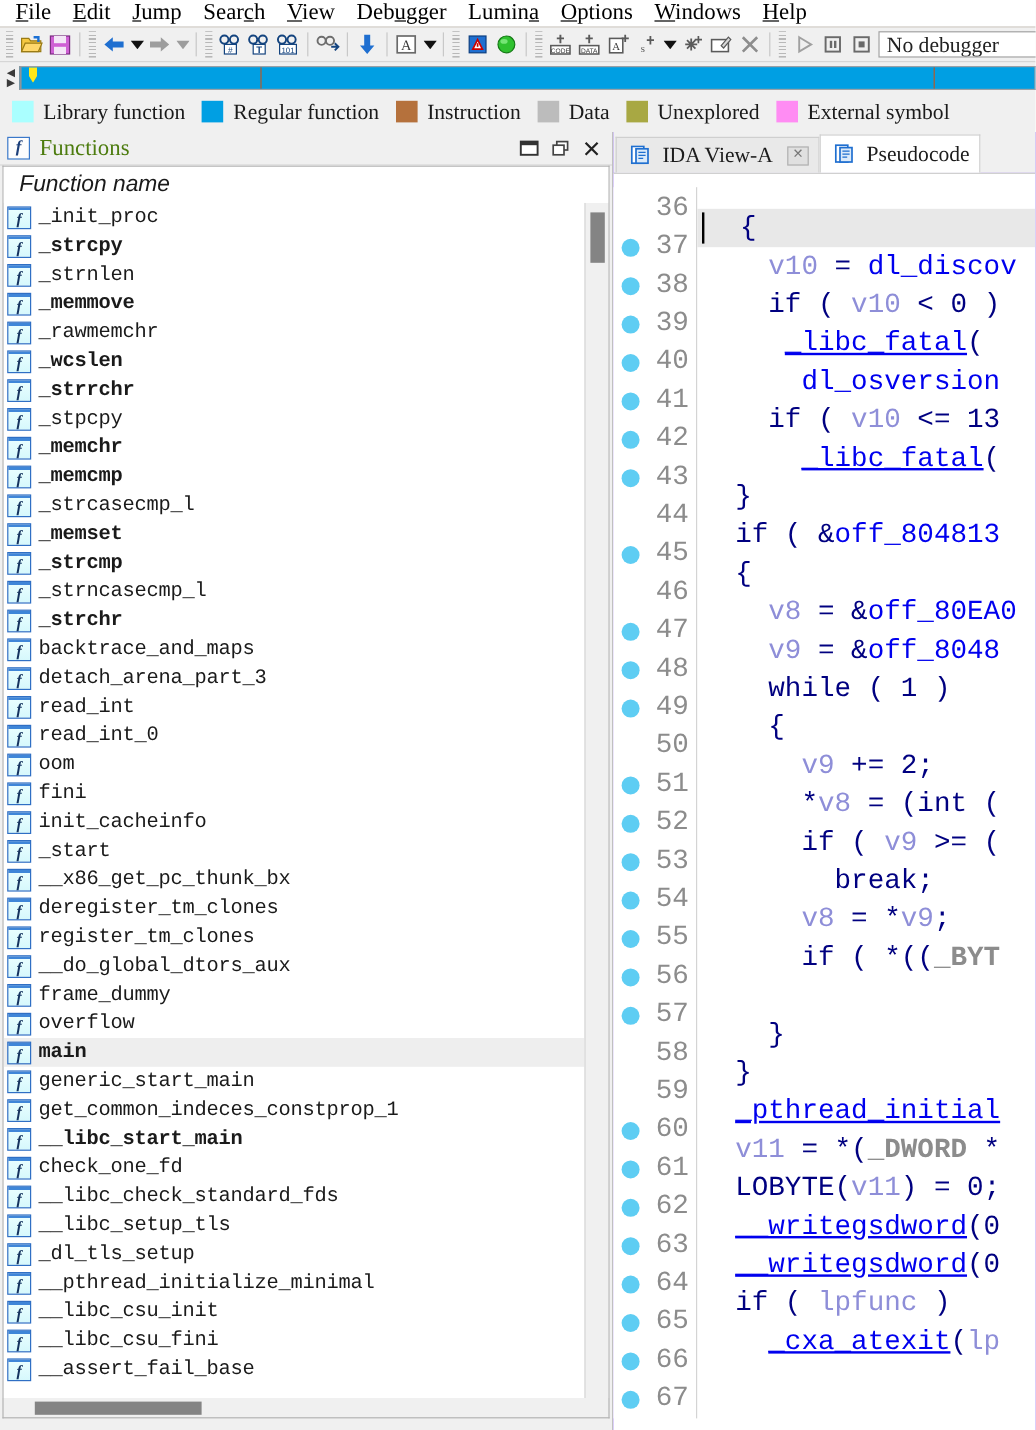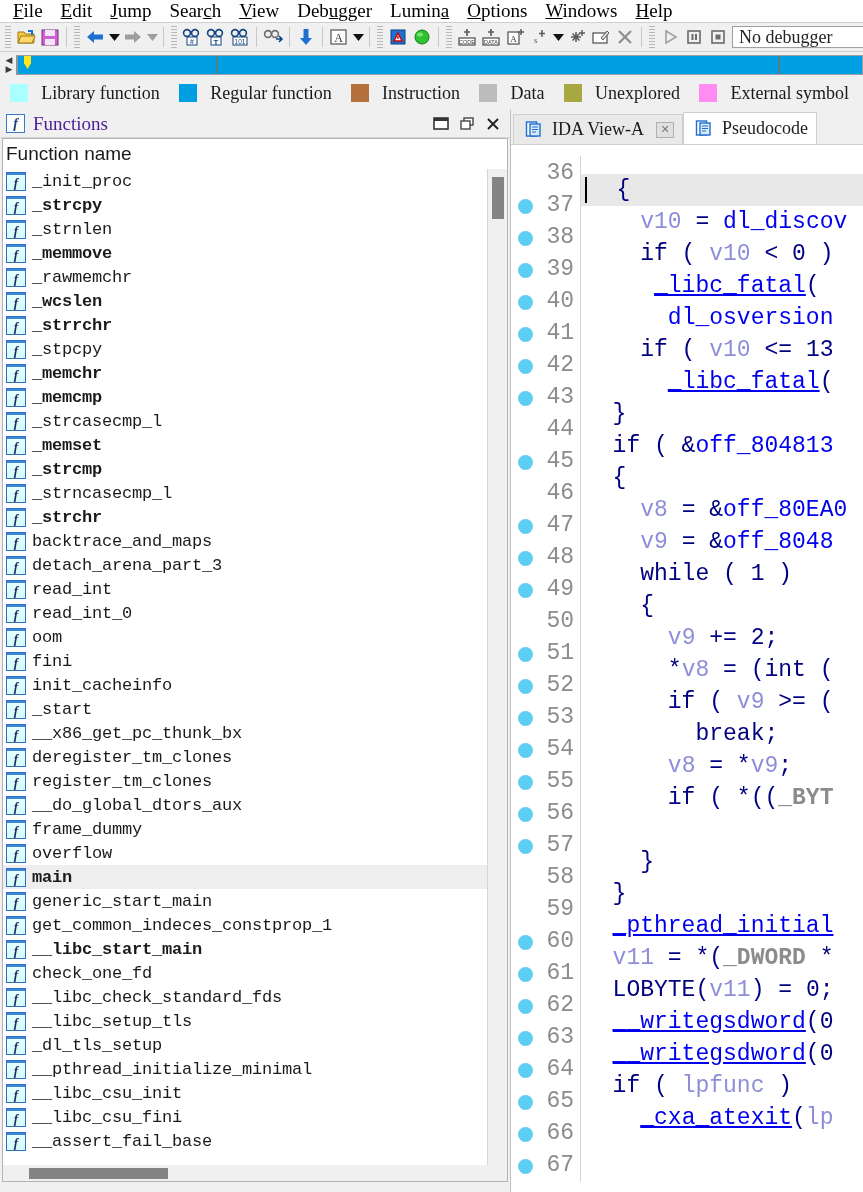--- a/index.html
+++ b/index.html
@@ -101,21 +101,20 @@
     height: 30px;
     background: #f0f0f0;
     display: flex;
     align-items: center;
     padding-left: 10px;
     font-family: "Liberation Serif", serif;
     font-size: 18px;
     color: #1a1a1a;
     white-space: nowrap;
     overflow: hidden;
-    justify-content: space-between;
   }
   .legend .sw { width: 18px; height: 18px; flex:0 0 auto; }
   .legend .lbl { margin: 0 14px 0 8px; }
 
   
   .main {
     position: absolute;
     top: 110px; left: 0;
     width: 863px; height: 1082px;
     display: flex;
@@ -140,42 +139,43 @@
     width: 19px; height: 19px;
     border: 1px solid #3a78c9;
     background: #fdfdfd;
     display:flex;align-items:center;justify-content:center;
     font-family:"Liberation Serif",serif; font-style: italic; font-weight:bold;
     font-size: 14px; color:#1c3f7a; flex:0 0 auto;
     margin-right: 8px;
   }
   .fn-title-txt {
     font-family:"Liberation Serif",serif;
-    font-size: 19px; color:#4c1d95; flex: 1 1 auto;
+    font-size: 19px; color:#4d7c0f; flex: 1 1 auto;
   }
   .wbtn { width: 26px; height: 22px; display:flex;align-items:center;justify-content:center;flex:0 0 auto; }
 
   .fn-body {
     flex: 1 1 auto;
     background: #ffffff;
     border: 1px solid #b4b4b4;
     border-bottom: none;
     margin: 0 2px 0 2px;
     display:flex; flex-direction: column;
     overflow: hidden;
     position: relative;
   }
   .fn-header {
     height: 30px;
     background: #ffffff;
     display:flex; align-items:center;
-    padding-left: 3px;
+    padding-left: 13px;
     font-family:"Liberation Sans", sans-serif;
     font-size: 19px; color:#1a1a1a;
     flex: 0 0 auto;
+    font-style: italic;
   }
   .fn-listwrap { flex:1 1 auto; display:flex; overflow:hidden; }
   .fn-list { flex:1 1 auto; overflow:hidden; }
   .fn-row {
     height: 24px;
     display:flex; align-items:center;
     padding-left: 3px;
     white-space: nowrap;
   }
   .fn-row.sel { background: #eeeeee; }

